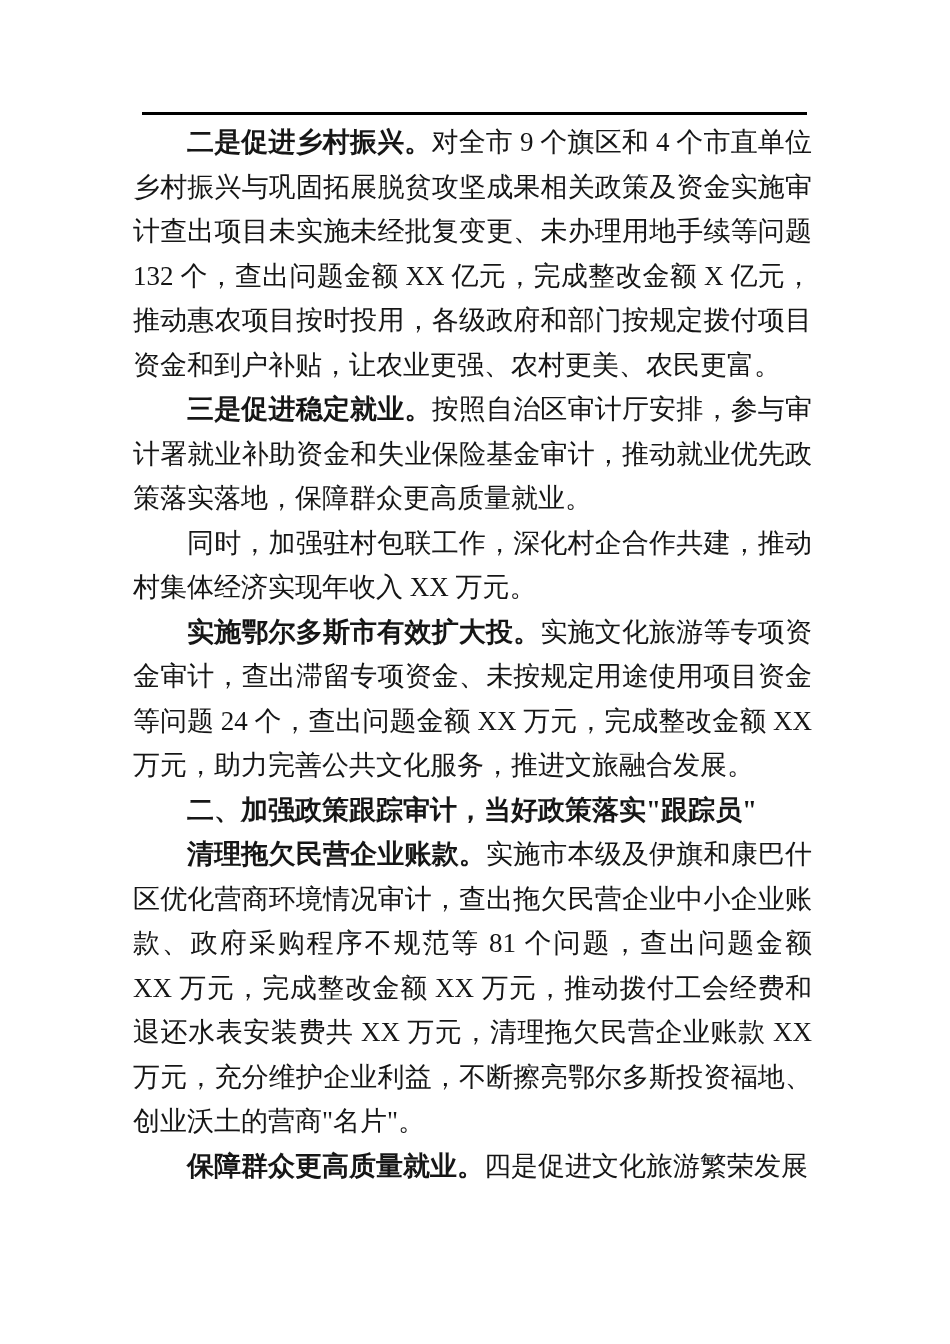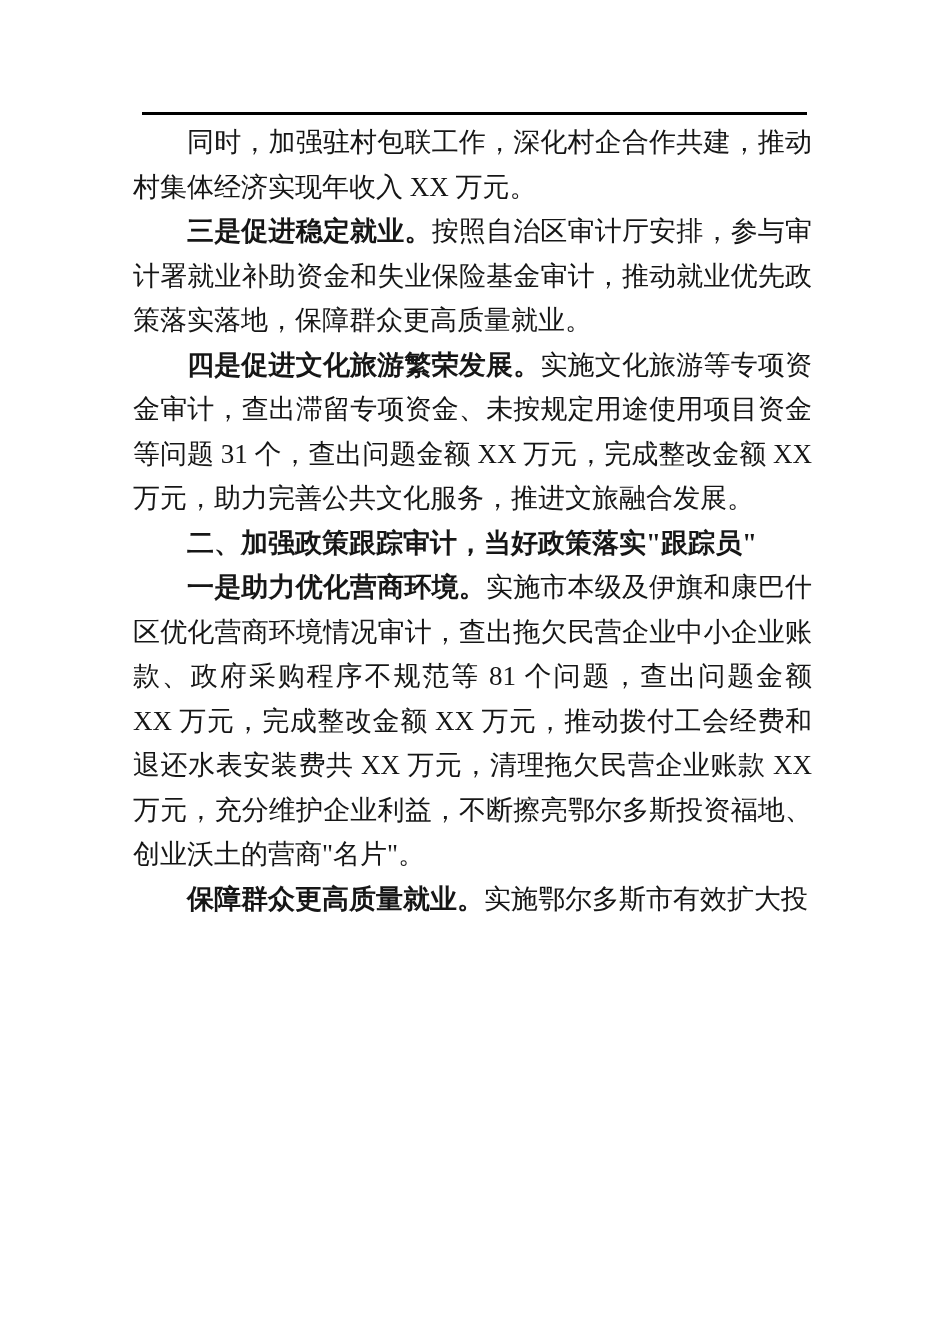--- a/index.html
+++ b/index.html
@@ -44,28 +44,29 @@
 </style>
 </head>
 <body>
 
 <div class="page">
 
   <div class="header-rule"></div>
 
   <div class="doc-body">
 
+    <p><span class="lead">二是促进乡村振兴。</span><span>对全市 9 个旗区和 4 个市直单位乡村振兴与巩固拓展脱贫攻坚成果相关政策及资金实施审计查出项目未实施未经批复变更、未办理用地手续等问题 132 个，查出问题金额 XX 亿元，完成整改金额 X 亿元，推动惠农项目按时投用，各级政府和部门按规定拨付项目资金和到户补贴，让农业更强、农村更美、农民更富。</span></p>
+
+    <p><span class="lead">三是促进稳定就业。</span><span>按照自治区审计厅安排，参与审计署就业补助资金和失业保险基金审计，推动就业优先政策落实落地，保障群众更高质量就业。</span></p>
 
     <p><span class="lead"></span><span>同时，加强驻村包联工作，深化村企合作共建，推动村集体经济实现年收入 XX 万元。</span></p>
 
-    <p><span class="lead">三是促进稳定就业。</span><span>按照自治区审计厅安排，参与审计署就业补助资金和失业保险基金审计，推动就业优先政策落实落地，保障群众更高质量就业。</span></p>
-
-    <p><span class="lead">四是促进文化旅游繁荣发展。</span><span>实施文化旅游等专项资金审计，查出滞留专项资金、未按规定用途使用项目资金等问题 31 个，查出问题金额 XX 万元，完成整改金额 XX 万元，助力完善公共文化服务，推进文旅融合发展。</span></p>
+    <p><span class="lead">实施鄂尔多斯市有效扩大投。</span><span>实施文化旅游等专项资金审计，查出滞留专项资金、未按规定用途使用项目资金等问题 24 个，查出问题金额 XX 万元，完成整改金额 XX 万元，助力完善公共文化服务，推进文旅融合发展。</span></p>
 
     <p><span class="lead">二、加强政策跟踪审计，当好政策落实"跟踪员"</span><span></span></p>
 
-    <p><span class="lead">一是助力优化营商环境。</span><span>实施市本级及伊旗和康巴什区优化营商环境情况审计，查出拖欠民营企业中小企业账款、政府采购程序不规范等 81 个问题，查出问题金额 XX 万元，完成整改金额 XX 万元，推动拨付工会经费和退还水表安装费共 XX 万元，清理拖欠民营企业账款 XX 万元，充分维护企业利益，不断擦亮鄂尔多斯投资福地、创业沃土的营商"名片"。</span></p>
+    <p><span class="lead">清理拖欠民营企业账款。</span><span>实施市本级及伊旗和康巴什区优化营商环境情况审计，查出拖欠民营企业中小企业账款、政府采购程序不规范等 81 个问题，查出问题金额 XX 万元，完成整改金额 XX 万元，推动拨付工会经费和退还水表安装费共 XX 万元，清理拖欠民营企业账款 XX 万元，充分维护企业利益，不断擦亮鄂尔多斯投资福地、创业沃土的营商"名片"。</span></p>
 
-    <p><span class="lead">保障群众更高质量就业。</span><span>实施鄂尔多斯市有效扩大投</span></p>
+    <p><span class="lead">保障群众更高质量就业。</span><span>四是促进文化旅游繁荣发展</span></p>
 
   </div>
 
 </div>
 
 </body></html>

